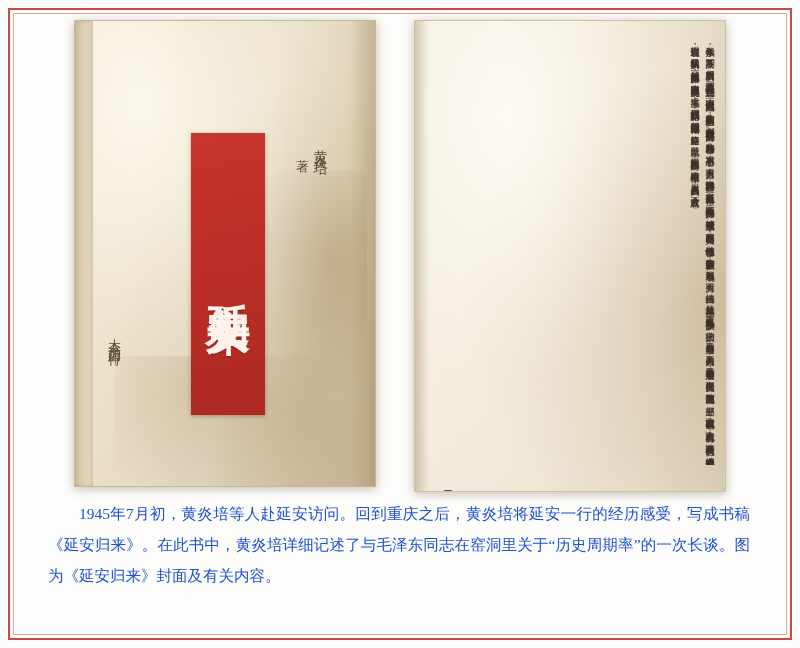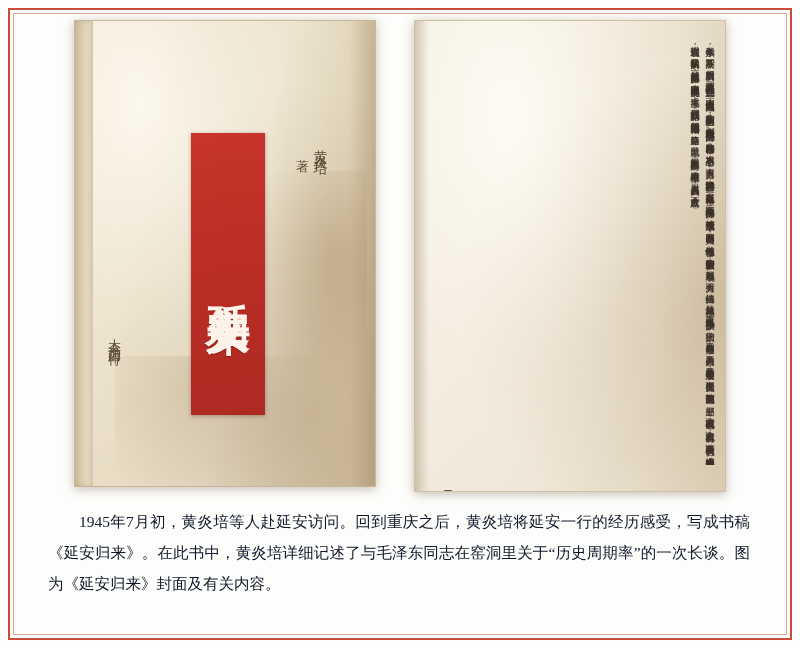--- a/index.html
+++ b/index.html
@@ -195,25 +195,25 @@
     left: 26px;
     bottom: 8px;
     font-size: 9px;
     color: #4a4036;
     writing-mode: vertical-rl;
     text-orientation: upright;
   }
 
   
   .caption {
-    margin-top: 8px;
+    margin-top: 0;
     padding: 0 28px 0 26px;
     font-size: 15.5px;
     line-height: 2.0;
-    color: #0f172a;
+    color: #1d4ed8;
     text-align: justify;
     font-family: "Liberation Serif", "DejaVu Serif", serif;
   }
   .caption .indent {
     display: inline-block;
     width: 2em;
   }
 </style>
 </head>
 <body>

